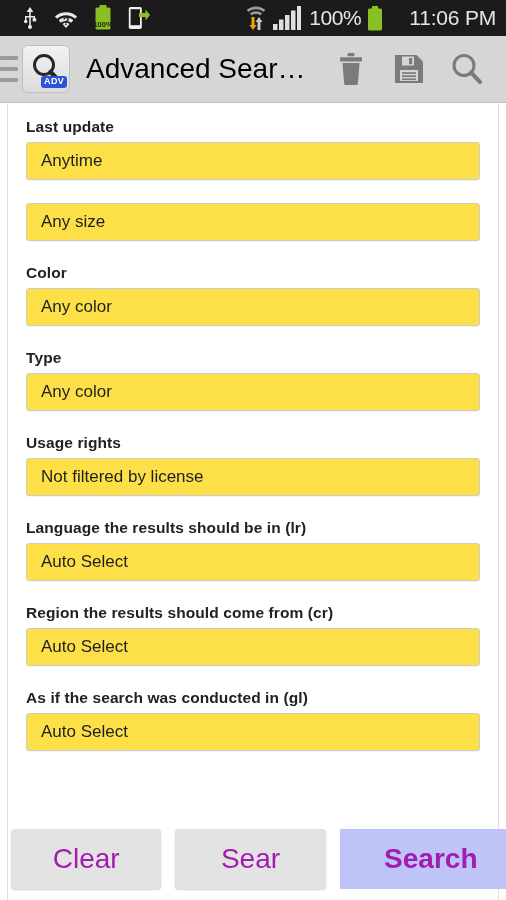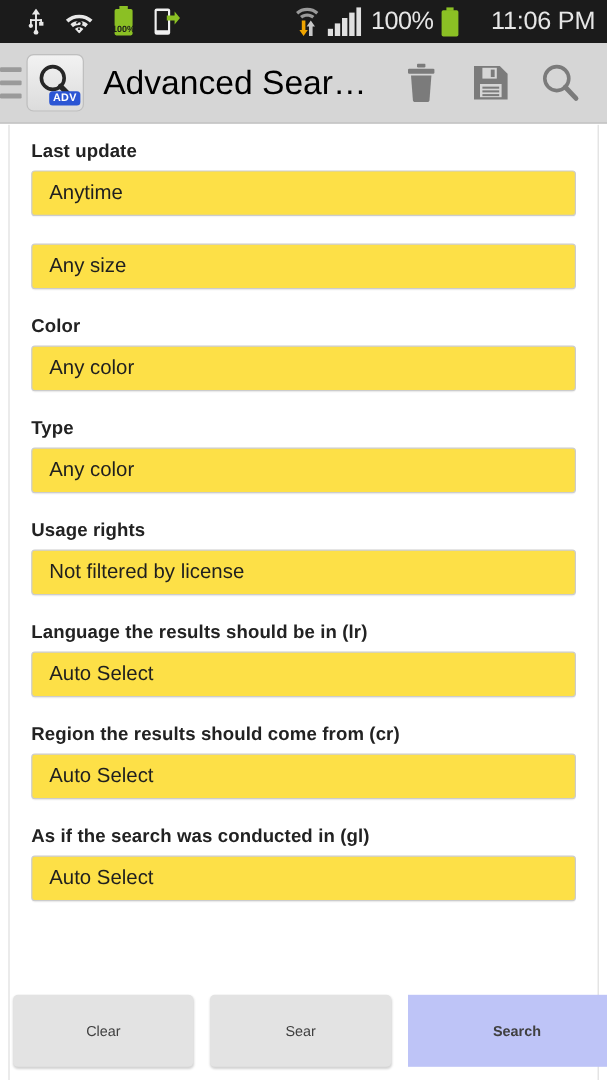--- a/index.html
+++ b/index.html
@@ -168,22 +168,22 @@
     display: flex;
     align-items: stretch;
     padding: 0 0 0 11px;
     gap: 14px;
   }
   .btn {
     flex: 1 1 0;
     display: flex;
     align-items: center;
     justify-content: center;
-    font-size: 12px;
-    color: #404040;
+    font-size: 28px;
+    color: #a21caf;
     border-radius: 4px;
     height: 60px;
   }
   .btn-normal {
     background: #e3e3e3;
     box-shadow: 0 1px 2px rgba(0,0,0,0.18);
   }
   .btn-primary {
     background: #bec4f7;
     font-weight: bold;

